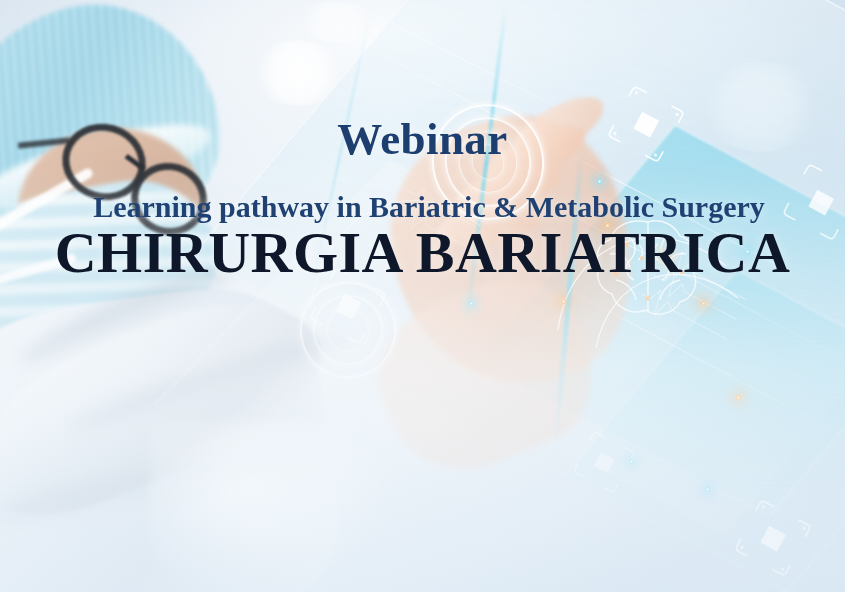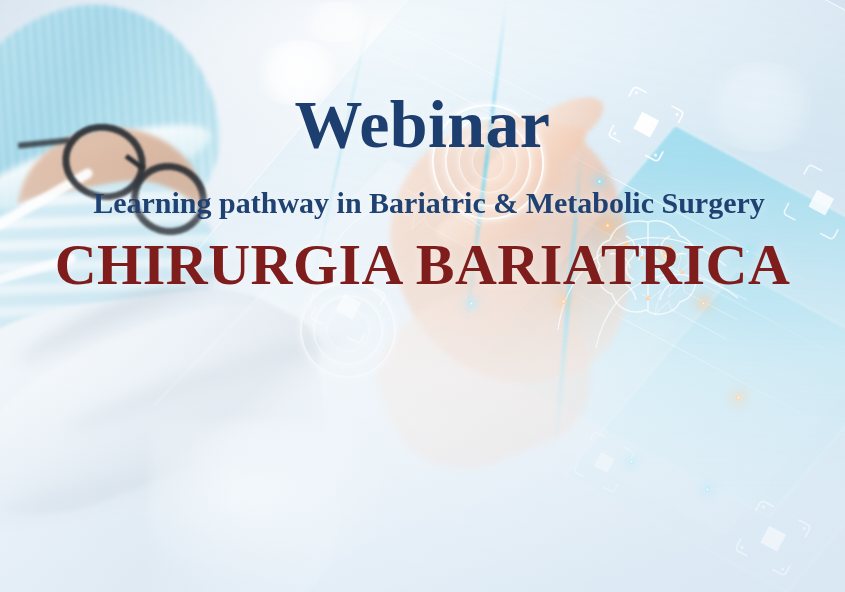--- a/index.html
+++ b/index.html
@@ -396,43 +396,43 @@
   
   .content {
     position: absolute;
     inset: 0;
     display: flex;
     flex-direction: column;
     align-items: center;
     z-index: 20;
   }
   .t-webinar {
-    margin-top: 90px;
-    font-size: 68px;
+    margin-top: 117px;
+    font-size: 45px;
     font-weight: bold;
     letter-spacing: .4px;
     color: #1d3f70;
     line-height: 1;
     text-shadow: 0 0 14px rgba(255,255,255,0.55);
   }
   .t-sub {
     margin-top: 30px;
     font-size: 30px;
     font-weight: bold;
     color: #1f4273;
     line-height: 1;
     white-space: nowrap;
     text-shadow: 0 0 12px rgba(255,255,255,0.5);
     margin-left: 13px;
   }
   .t-main {
-    margin-top: 16px;
+    margin-top: 0;
     font-size: 58px;
     font-weight: bold;
-    color: #7f1d1d;
+    color: #0f172a;
     line-height: 1.08;
     letter-spacing: .5px;
     text-align: left;
     white-space: nowrap;
     text-shadow: 0 0 12px rgba(255,255,255,0.42);
   }
   .t-dates {
     margin-top: 26px;
     font-size: 25px;
     font-weight: bold;

